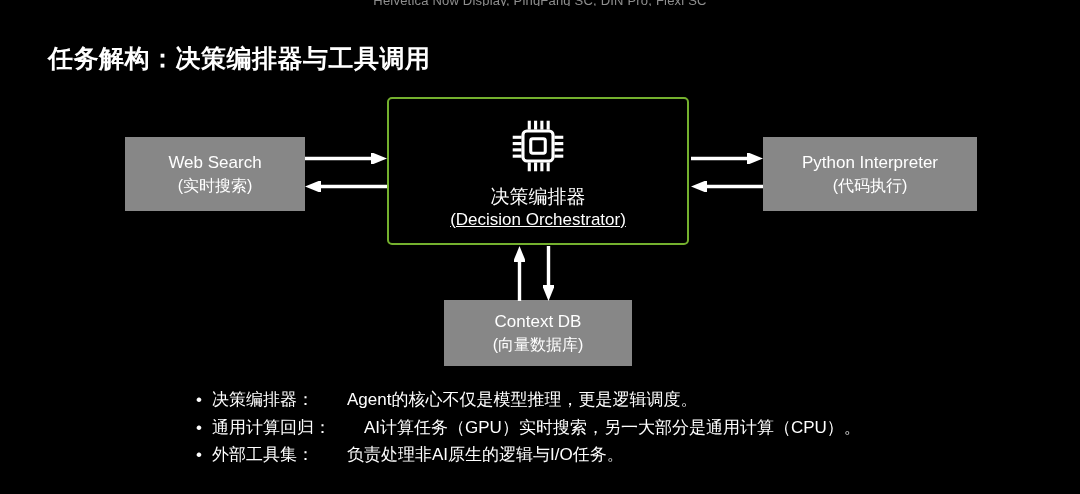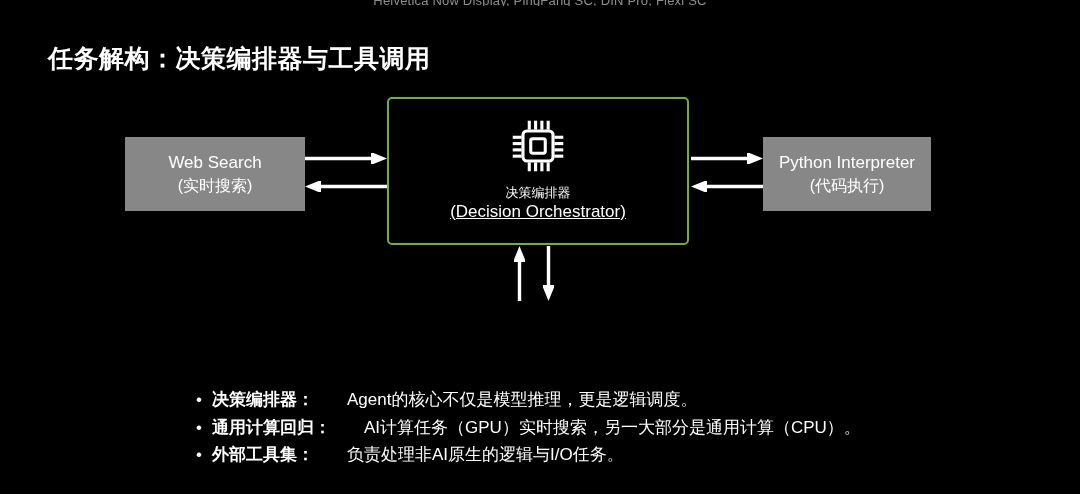--- a/index.html
+++ b/index.html
@@ -75,21 +75,21 @@
   #node-web-search {
     left: 125px;
     top: 137px;
     width: 180px;
     height: 74px;
   }
   
   #node-python {
     left: 763px;
     top: 137px;
-    width: 168px;
+    width: 214px;
     height: 74px;
   }
   
   #node-context-db {
     left: 444px;
     top: 300px;
     width: 188px;
     height: 66px;
   }
 
@@ -103,21 +103,21 @@
     border-radius: 5px;
     background: #000000;
     justify-content: flex-start;
     padding-top: 16px;
   }
   #node-orchestrator .chip-icon {
     width: 62px;
     height: 62px;
     margin-bottom: 7px;
   }
-  #node-orchestrator .node-line1 { font-size: 13px; }
+  #node-orchestrator .node-line1 { font-size: 19px; }
   #node-orchestrator .node-line2 { font-size: 17px; text-decoration: underline; }
 
   
   .arrow {
     position: absolute;
     height: 10px;
   }
   .arrow svg { display: block; }
   .arrow-v { position: absolute; width: 10px; }
   .arrow-v svg { display: block; }
@@ -137,21 +137,21 @@
     color: #ffffff;
     white-space: nowrap;
   }
   .bullet-dot {
     width: 16px;
     flex: 0 0 16px;
     font-size: 17px;
     line-height: 1.62;
     color: #ffffff;
   }
-  .bullet-lead { font-weight: bold; }
+  .bullet-lead { font-weight: normal; }
   .bullet-text { font-weight: normal; margin-left: 33px; }
 </style>
 </head>
 <body>
 
 <div class="font-credit">Helvetica Now Display, PingFang SC, DIN Pro, Flexi SC</div>
 
 <div class="slide-title">任务解构：决策编排器与工具调用</div>
 
 <div class="diagram">
@@ -190,20 +190,24 @@
     </span>
     <div class="node-line1">决策编排器</div>
     <div class="node-line2">(Decision Orchestrator)</div>
   </div>
 
   <div class="node node-gray" id="node-python">
     <div class="node-line1">Python Interpreter</div>
     <div class="node-line2">(代码执行)</div>
   </div>
 
+  <div class="node node-gray" id="node-context-db">
+    <div class="node-line1">Context DB</div>
+    <div class="node-line2">(向量数据库)</div>
+  </div>
 
   <div class="arrow" style="left:305px; top:153px; width:82px;">
     <svg width="82" height="11" viewBox="0 0 82 11">
       <line x1="0" y1="5.5" x2="68" y2="5.5" stroke="#ffffff" stroke-width="3.4"></line>
       <polygon points="82,5.5 66,12 66,-1" fill="#ffffff"></polygon>
     </svg>
   </div>
 
   <div class="arrow" style="left:305px; top:181px; width:82px;">
     <svg width="82" height="11" viewBox="0 0 82 11">

